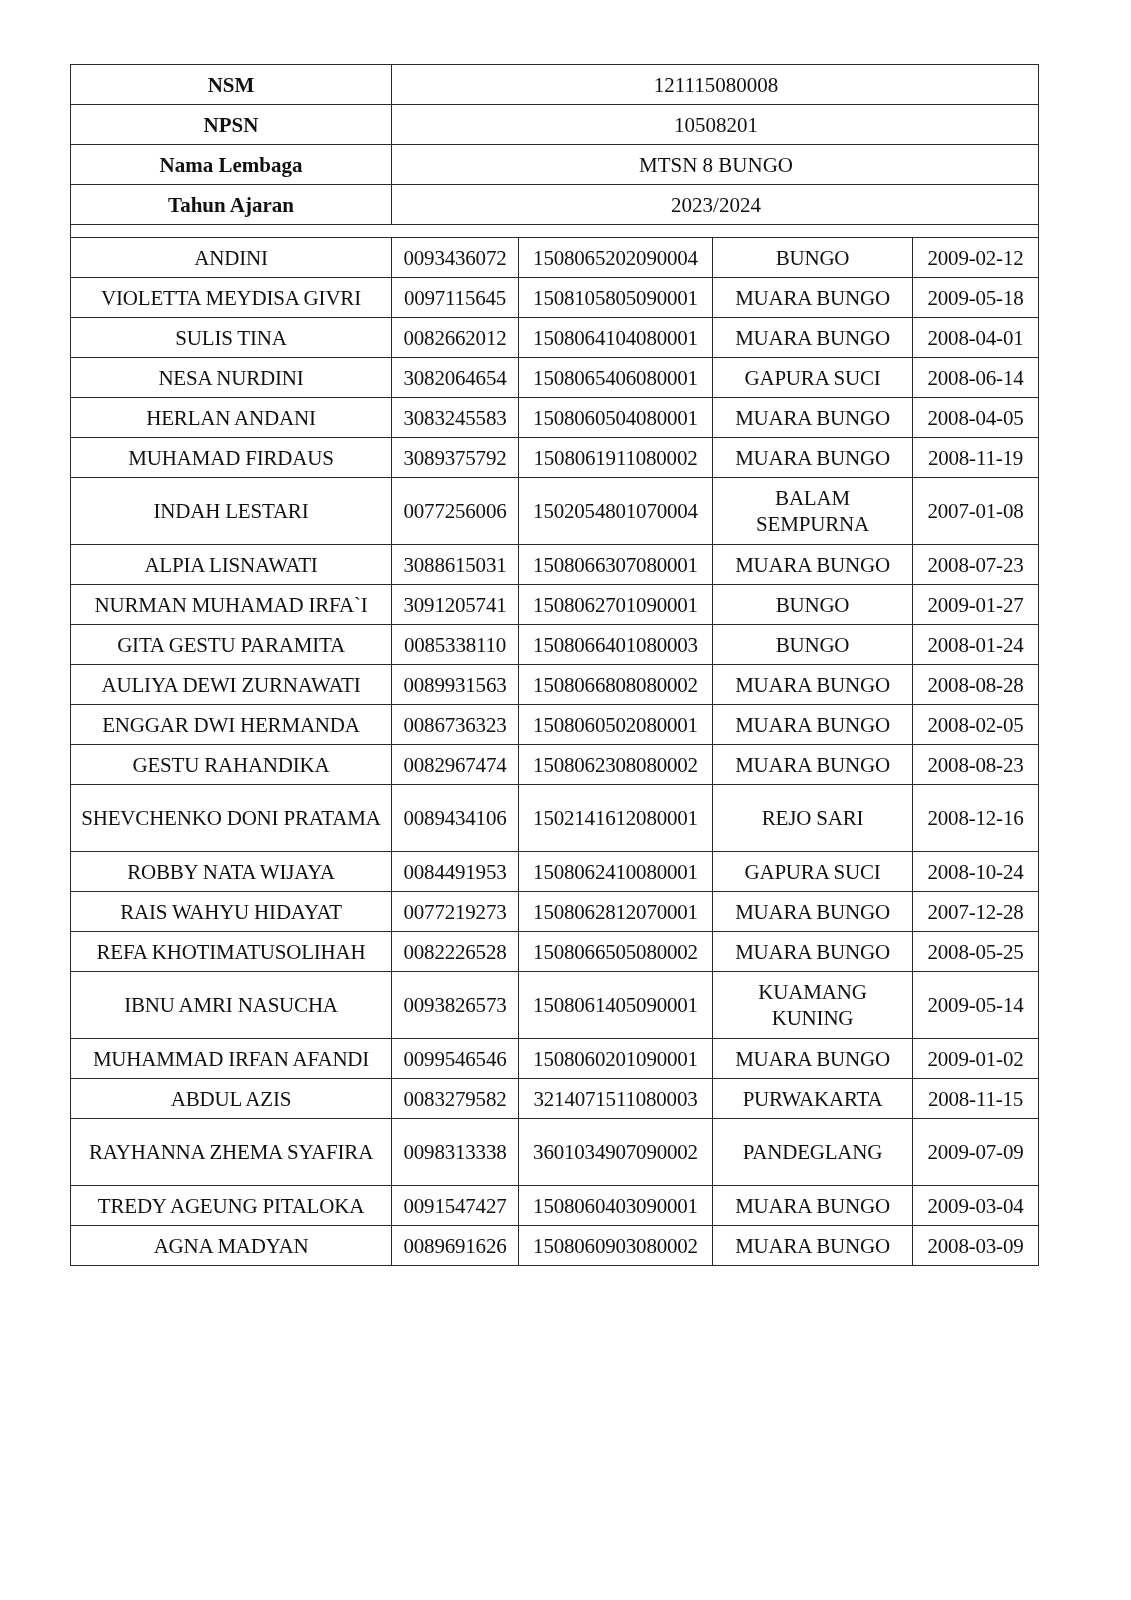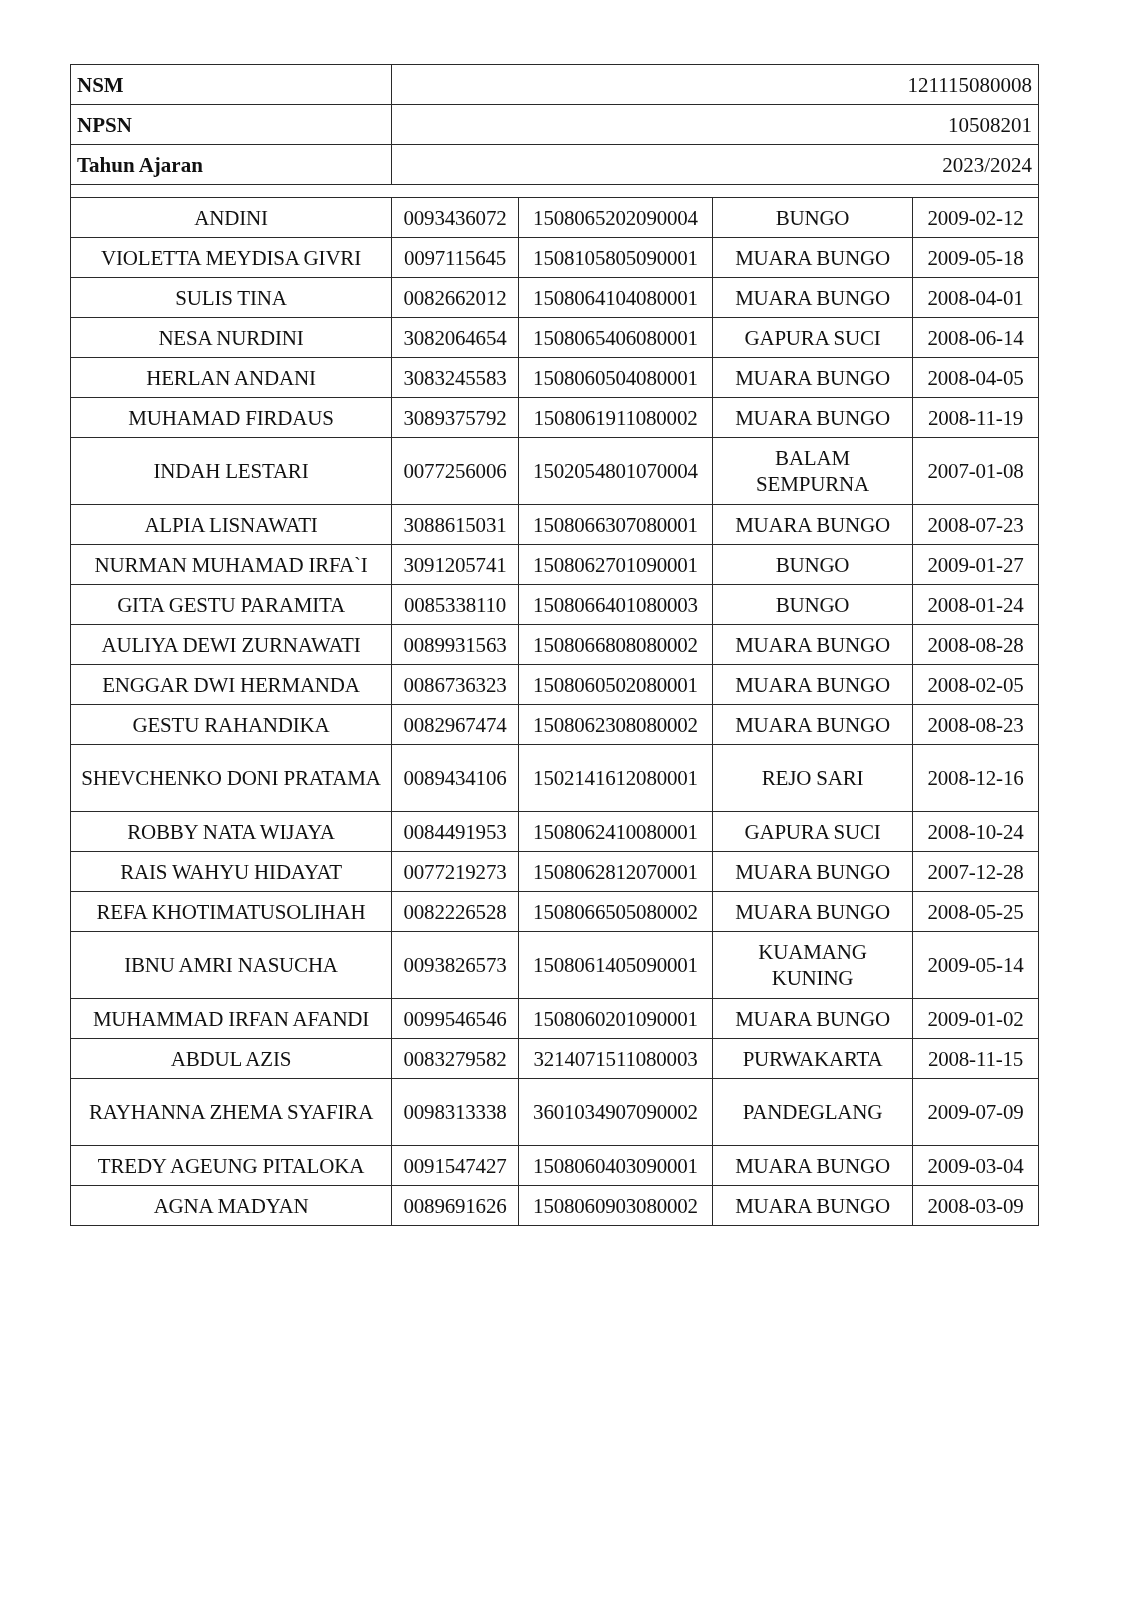--- a/index.html
+++ b/index.html
@@ -31,24 +31,24 @@
     line-height: 26px;
     padding: 0 6px;
     vertical-align: middle;
   }
   table.doc th {
     font-weight: bold;
     text-align: center;
   }
   .info-label {
     font-weight: bold;
-    text-align: left;
+    text-align: center;
   }
   .info-value {
-    text-align: right;
+    text-align: center;
     padding-left: 8px !important;
   }
   tr.info-row td { height: 39px; }
   tr.spacer-row td { height: 12px; padding: 0; }
   tr.header-row th { height: 66px; }
   tr.data-row td { height: 39px; text-align: center; white-space: nowrap; letter-spacing: -0.2px; }
   tr.data-row.tall td { height: 66px; }
   tr.data-row td.wrap { white-space: normal; margin-left: 28px; }
   col.c-nama { width: 321px; }
   col.c-nisn { width: 127px; }
@@ -72,20 +72,24 @@
 
       <tr class="info-row">
         <td class="info-label">NSM</td>
         <td class="info-value" colspan="4">121115080008</td>
       </tr>
       <tr class="info-row">
         <td class="info-label">NPSN</td>
         <td class="info-value" colspan="4">10508201</td>
       </tr>
       <tr class="info-row">
+        <td class="info-label">Nama Lembaga</td>
+        <td class="info-value" colspan="4">MTSN 8 BUNGO</td>
+      </tr>
+      <tr class="info-row">
         <td class="info-label">Tahun Ajaran</td>
         <td class="info-value" colspan="4">2023/2024</td>
       </tr>
       <tr class="spacer-row">
         <td colspan="5"></td>
       </tr>
 
 
       <tr class="data-row">
         <td>ANDINI</td>

